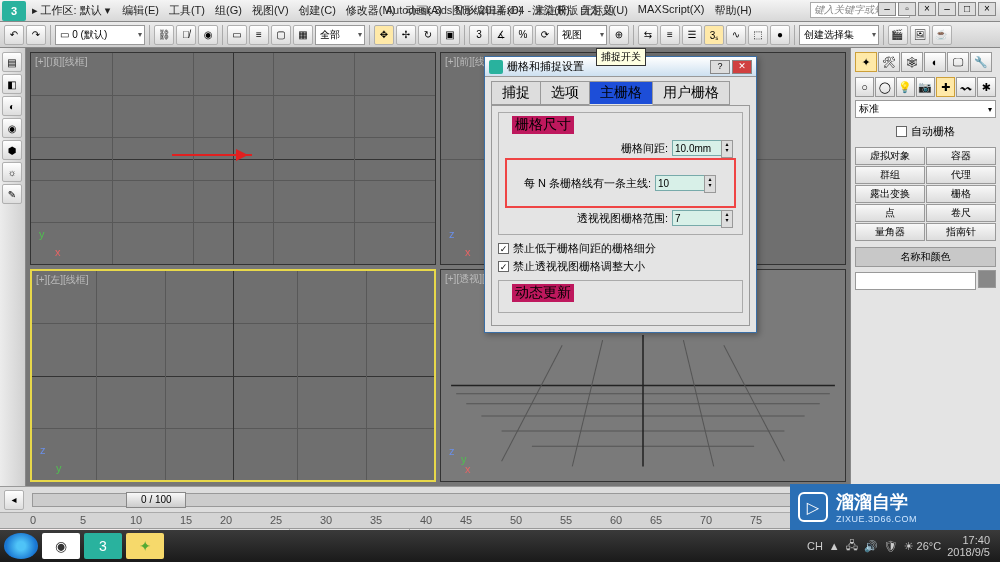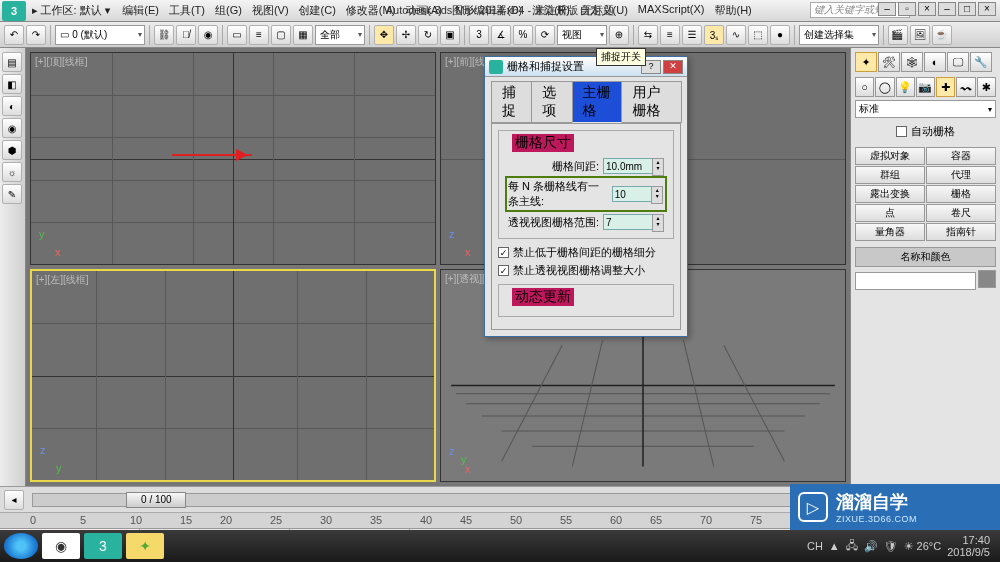--- a/index.html
+++ b/index.html
@@ -40,34 +40,34 @@
 .cp-tabs{display:flex;gap:1px}
 .cp-tab{width:22px;height:20px;border:1px solid #999;background:linear-gradient(#fff,#ddd);display:flex;align-items:center;justify-content:center;font-size:11px}
 .cp-tab.active{background:#ffe9a8;border-color:#cc9f3a}
 .cp-row{display:flex;gap:1px;margin-top:2px}
 .cp-dd{height:18px;border:1px solid #999;background:#fff;font-size:10px;padding:0 3px;display:flex;align-items:center;position:relative}
 .cp-dd::after{content:"▾";position:absolute;right:3px;font-size:8px}
 .panel-title{background:#c8c8c8;border:1px solid #999;text-align:center;padding:2px;font-size:10px;margin-top:3px}
 .obj-grid{display:grid;grid-template-columns:1fr 1fr;gap:1px;margin-top:2px}
 .obj-btn{height:18px;border:1px solid #999;background:linear-gradient(#f8f8f8,#ddd);text-align:center;line-height:16px;font-size:10px}
 .name-input{height:18px;border:1px solid #999;background:#fff;margin-top:2px}
-.dialog{position:absolute;top:56px;left:484px;width:204px;background:#e4e4e4;border:1px solid #3a6ea5;box-shadow:2px 2px 6px rgba(0,0,0,.3);z-index:50}
+.dialog{position:absolute;top:56px;left:484px;width:273px;background:#e4e4e4;border:1px solid #3a6ea5;box-shadow:2px 2px 6px rgba(0,0,0,.3);z-index:50}
 .dlg-title{height:20px;background:linear-gradient(#fff,#cde0f0);display:flex;align-items:center;padding:0 4px;border-bottom:1px solid #999}
 .dlg-title-icon{width:14px;height:14px;background:#29b29e;margin-right:4px;border-radius:2px}
 .dlg-wc{margin-left:auto;display:flex;gap:2px}
 .dlg-wc span{width:20px;height:14px;border:1px solid #888;font-size:9px;text-align:center;background:#ddd}
 .dlg-wc .close{background:#d04040;color:#fff}
 .dlg-tabs{display:flex;margin:4px 6px 0}
 .dlg-tab{padding:2px 10px;border:1px solid #999;background:#ddd;font-size:14px;margin-right:-1px}
 .dlg-tab.active{background:#1d4ed8;border-bottom-color:#e4e4e4;position:relative;z-index:2}
 .dlg-body{border:1px solid #999;margin:0 6px 6px;padding:6px}
 .fieldset{border:1px solid #aaa;padding:6px;margin-bottom:6px}
 .fs-title{font-size:14px;margin:-12px 0 4px 7px;background:#be185d;display:inline-block;padding:0 3px}
 .fld-row{display:flex;align-items:center;justify-content:flex-end;gap:4px;margin:2px 0;font-size:10px}
-.fld-row.hl{border:2px solid #4d7c0f;padding:1px}
+.fld-row.hl{border:2px solid #ef4444;padding:15px}
 .spinner{width:50px;height:16px;border:1px solid #7aa;background:#d8f0e8;font-size:10px;padding:0 2px;display:flex;align-items:center;position:relative}
 .spinner::after{content:"▴\A▾";white-space:pre;position:absolute;right:-12px;width:10px;font-size:6px;line-height:6px;border:1px solid #999;background:#ddd;text-align:center;top:-1px;height:16px}
 .chk-row{display:flex;align-items:center;gap:4px;font-size:10px;margin:3px 0}
 .chk{width:11px;height:11px;border:1px solid #666;background:#fff;display:flex;align-items:center;justify-content:center;font-size:9px}
 .radio{width:11px;height:11px;border:1px solid #666;background:#fff;border-radius:50%;display:flex;align-items:center;justify-content:center}
 .radio.on::after{content:"";width:5px;height:5px;background:#333;border-radius:50%}
 .tooltip{position:absolute;top:48px;left:596px;background:#ffffe1;border:1px solid #333;padding:1px 4px;font-size:10px;z-index:60}
 .timeline{height:26px;background:#ddd;display:flex;align-items:center;border-top:1px solid #999;position:relative}
 .tl-slider{flex:1;height:14px;background:#ccc;border:1px solid #999;margin:0 8px;position:relative}
 .tl-handle{position:absolute;left:10%;top:-2px;width:60px;height:16px;background:linear-gradient(#f8f8f8,#ccc);border:1px solid #888;text-align:center;font-size:10px;line-height:14px}

